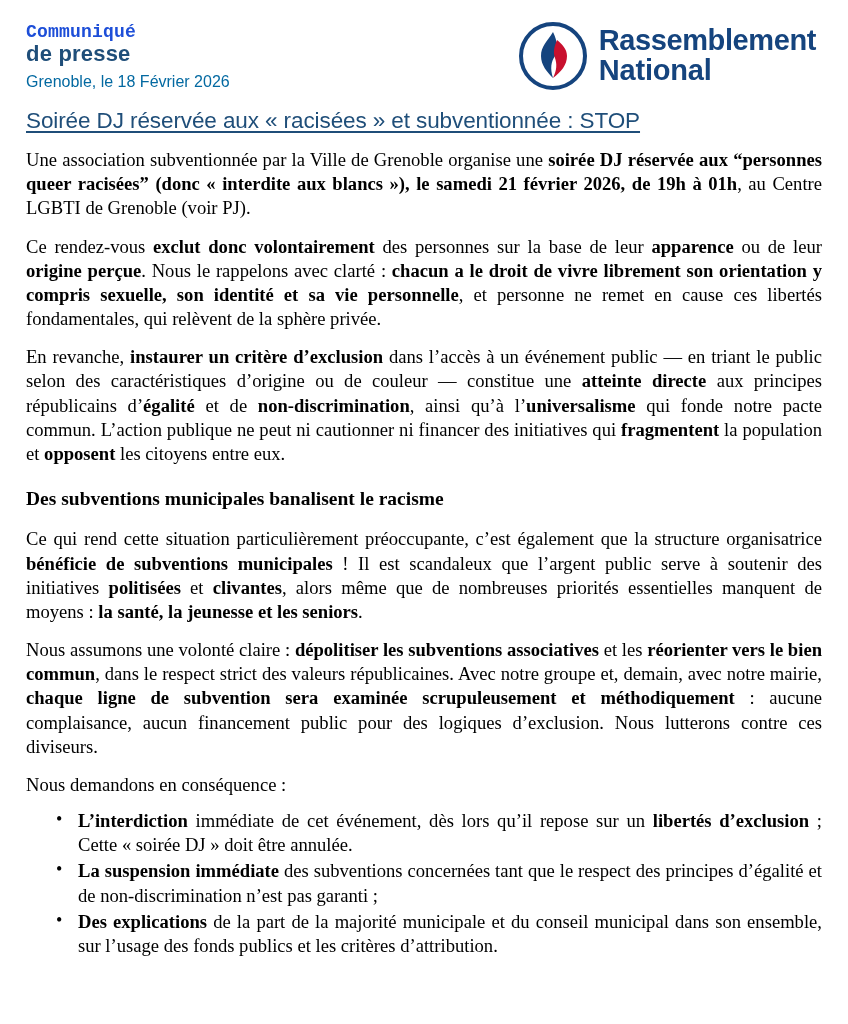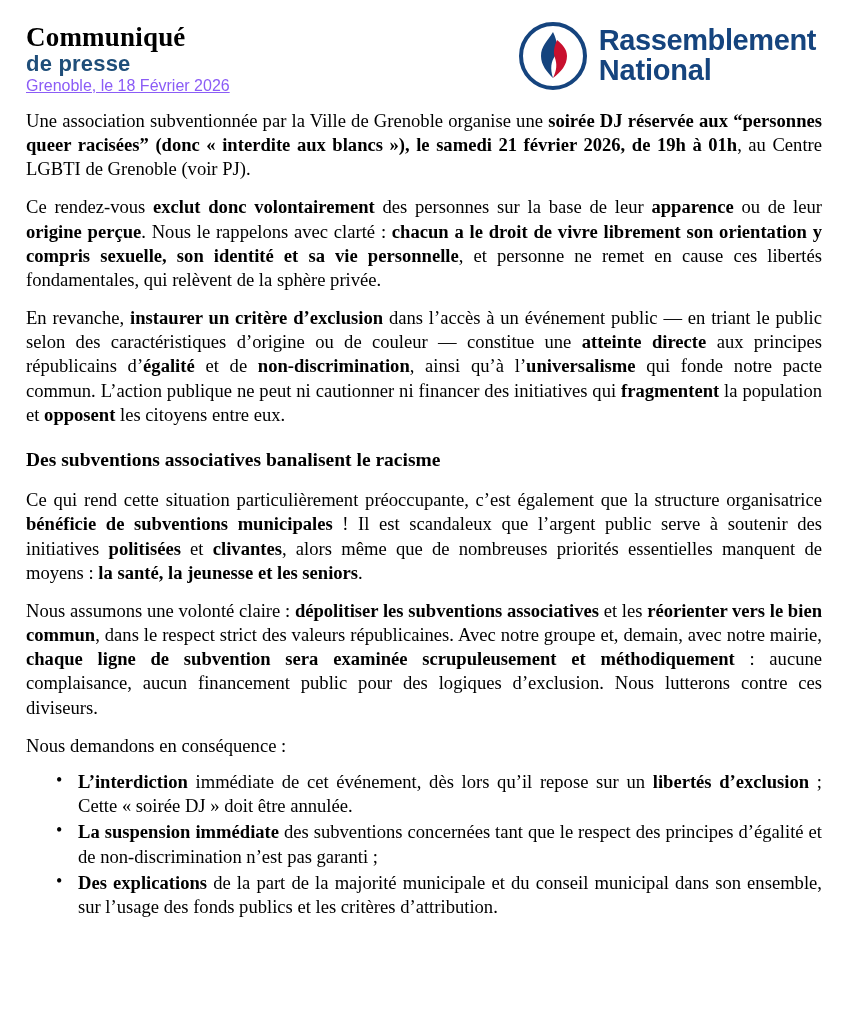--- a/index.html
+++ b/index.html
@@ -25,40 +25,40 @@
   
   .header {
     display: flex;
     align-items: flex-start;
     justify-content: space-between;
   }
   .header-left {
     padding-top: 4px;
   }
   .title-line1 {
-    font-family: Liberation Serif, serif;
+    font-family: Liberation Mono, monospace;
     font-weight: bold;
-    font-size: 27px;
-    color: #000000;
+    font-size: 18px;
+    color: #1d4ed8;
     letter-spacing: 0.2px;
     line-height: 1.12;
   }
   .title-line2 {
     font-family: "Liberation Sans", sans-serif;
     font-weight: bold;
     font-size: 22px;
     color: #1F4E79;
     letter-spacing: 0.2px;
     line-height: 1.12;
   }
   .subtitle-place {
     font-family: "Liberation Sans", sans-serif;
     font-size: 16px;
-    color: #8b5cf6;
-    text-decoration: underline;
+    color: #0369a1;
+    margin-top: 6px;
   }
 
   
   .logo {
     display: flex;
     align-items: center;
     gap: 10px;
     padding-right: 6px;
     padding-top: 2px;
   }
@@ -155,30 +155,31 @@
           <path d="M40 20 C37 27 36 32 38 38 C40 44 40 50 36 58 C44 52 50 45 50 36 C50 29 45 24 40 20 Z" fill="#C8102E"></path>
         </svg>
       </div>
       <div class="logo-text">
         <div class="l1">Rassemblement</div>
         <div class="l2">National</div>
       </div>
     </div>
   </div>
 
+  <div class="headline">Soirée DJ réservée aux « racisées » et subventionnée : STOP</div>
 
   <div class="body-text">
 
     <p><span>Une association subventionnée par la Ville de Grenoble organise une </span><b>soirée DJ réservée aux “personnes queer racisées” (donc « interdite aux blancs »), le samedi 21 février 2026, de 19h à 01h</b><span>, au Centre LGBTI de Grenoble (voir PJ).</span></p>
 
     <p><span>Ce rendez-vous </span><b>exclut donc volontairement</b><span> des personnes sur la base de leur </span><b>apparence</b><span> ou de leur </span><b>origine perçue</b><span>. Nous le rappelons avec clarté : </span><b>chacun a le droit de vivre librement son orientation y compris sexuelle, son identité et sa vie personnelle</b><span>, et personne ne remet en cause ces libertés fondamentales, qui relèvent de la sphère privée.</span></p>
 
     <p><span>En revanche, </span><b>instaurer un critère d’exclusion</b><span> dans l’accès à un événement public — en triant le public selon des caractéristiques d’origine ou de couleur — constitue une </span><b>atteinte directe</b><span> aux principes républicains d’</span><b>égalité</b><span> et de </span><b>non-discrimination</b><span>, ainsi qu’à l’</span><b>universalisme</b><span> qui fonde notre pacte commun. L’action publique ne peut ni cautionner ni financer des initiatives qui </span><b>fragmentent</b><span> la population et </span><b>opposent</b><span> les citoyens entre eux.</span></p>
 
-    <div class="section-head">Des subventions associatives banalisent le racisme</div>
+    <div class="section-head">Des subventions municipales banalisent le racisme</div>
 
     <p><span>Ce qui rend cette situation particulièrement préoccupante, c’est également que la structure organisatrice </span><b>bénéficie de subventions municipales</b><span> ! Il est scandaleux que l’argent public serve à soutenir des initiatives </span><b>politisées</b><span> et </span><b>clivantes</b><span>, alors même que de nombreuses priorités essentielles manquent de moyens : </span><b>la santé, la jeunesse et les seniors</b><span>.</span></p>
 
     <p><span>Nous assumons une volonté claire : </span><b>dépolitiser les subventions associatives</b><span> et les </span><b>réorienter vers le bien commun</b><span>, dans le respect strict des valeurs républicaines. Avec notre groupe et, demain, avec notre mairie, </span><b>chaque ligne de subvention sera examinée scrupuleusement et méthodiquement</b><span> : aucune complaisance, aucun financement public pour des logiques d’exclusion. Nous lutterons contre ces diviseurs.</span></p>
 
     <p class="tight">Nous demandons en conséquence :</p>
 
     <ul class="demands">
       <li><b>L’interdiction</b><span> immédiate de cet événement, dès lors qu’il repose sur un </span><b>libertés d’exclusion</b><span> ; Cette « soirée DJ » doit être annulée.</span></li>
       <li><b>La suspension immédiate</b><span> des subventions concernées tant que le respect des principes d’égalité et de non-discrimination n’est pas garanti ;</span></li>

